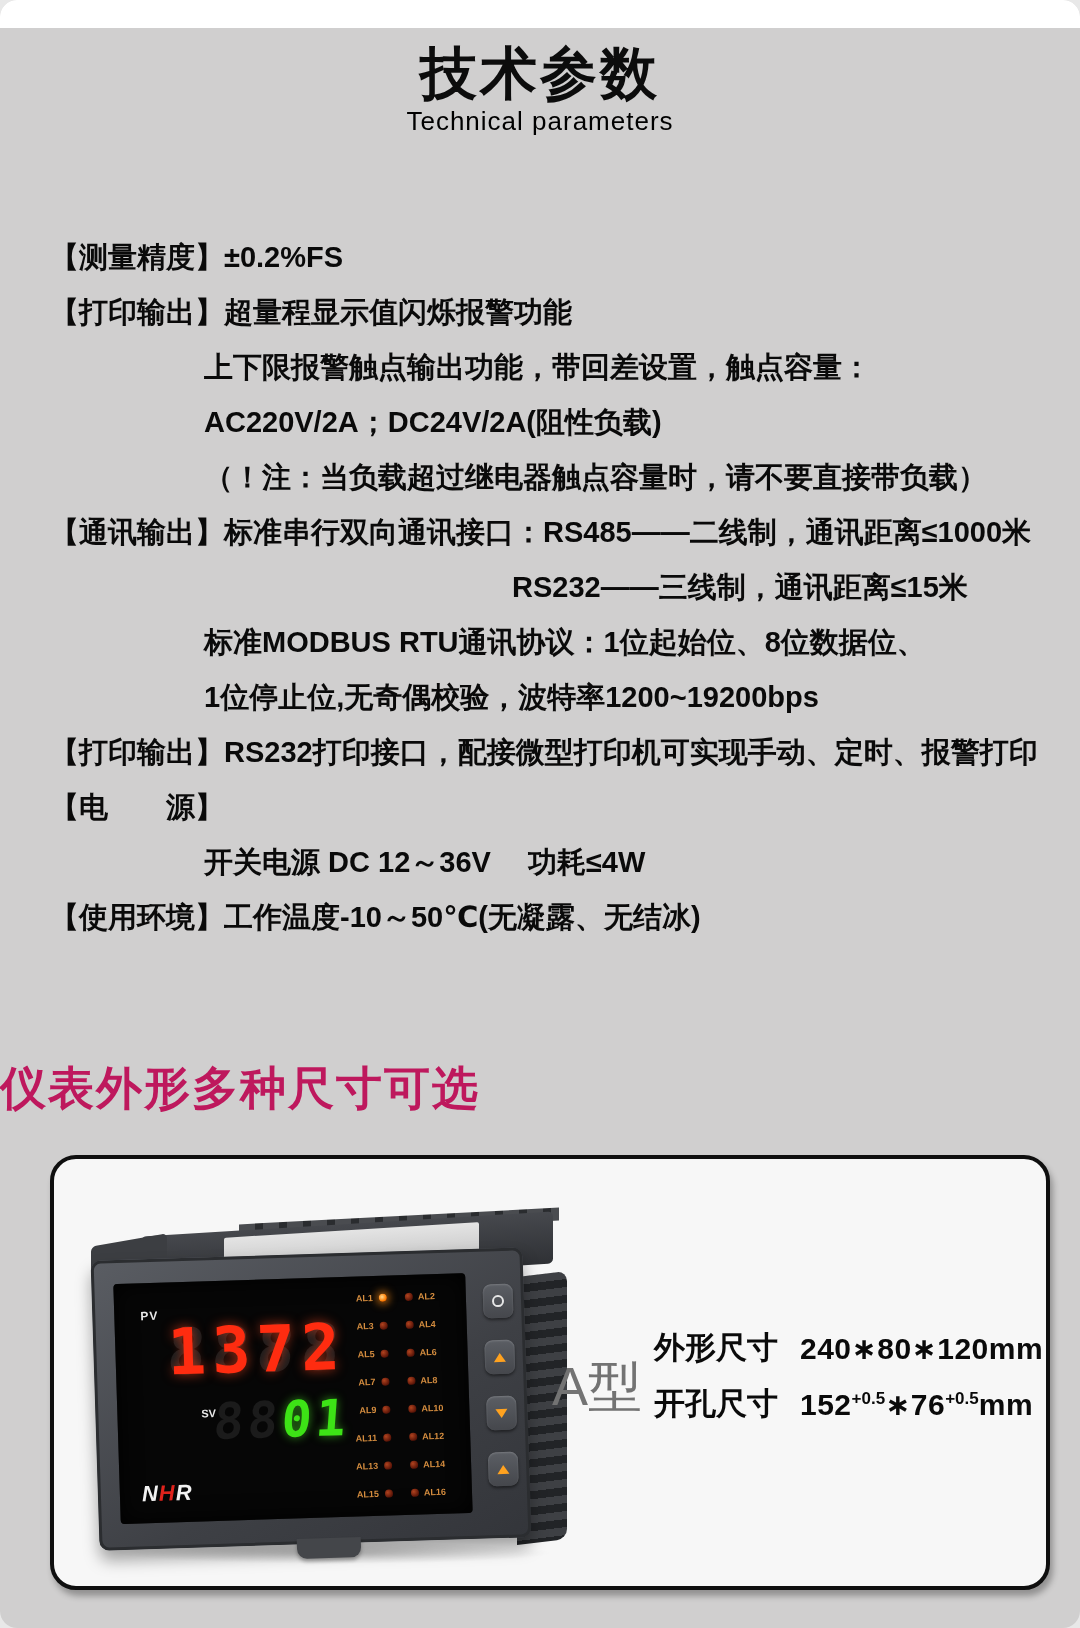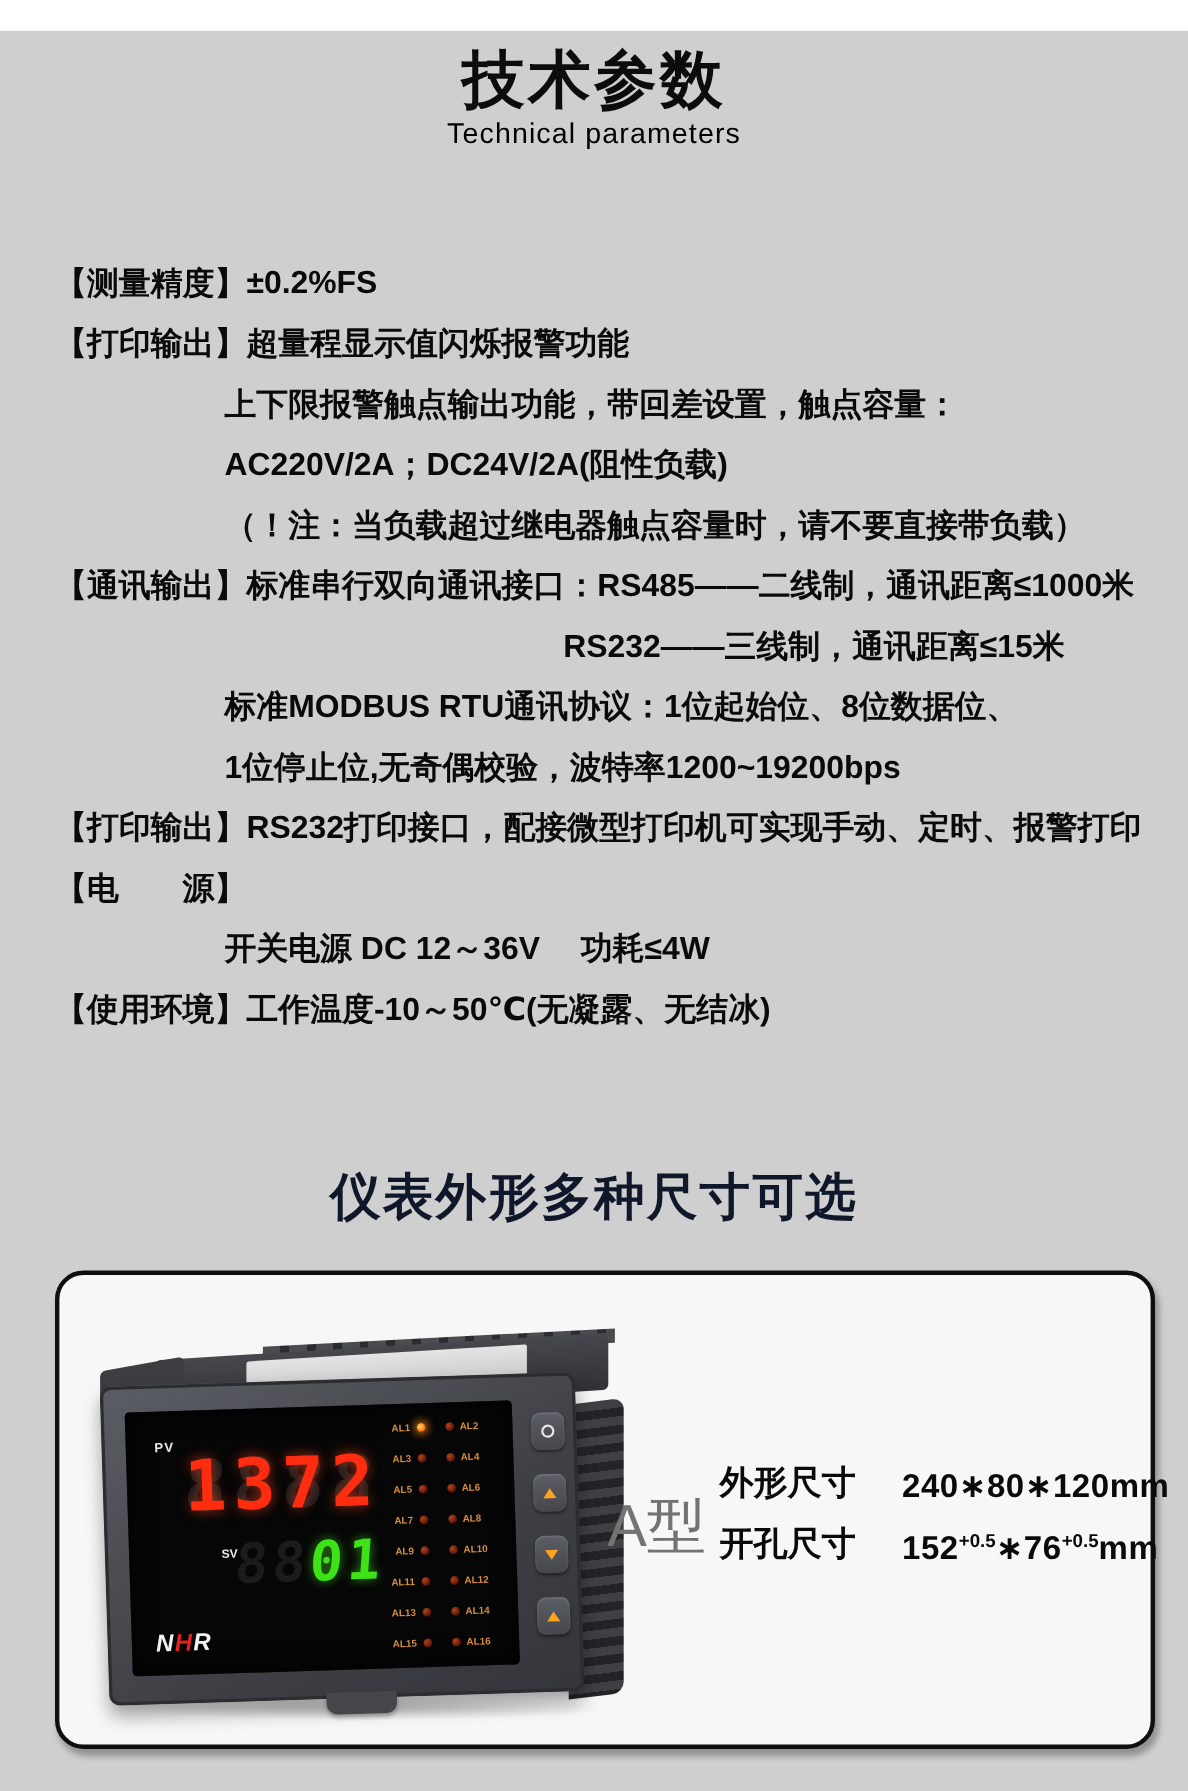--- a/index.html
+++ b/index.html
@@ -2,48 +2,49 @@
 <html><head>
 <meta charset="utf-8">
 <style>
   * { margin:0; padding:0; box-sizing:border-box; }
   html,body { background:#e8e8e8; }
   .page {
     position:relative; width:1080px; height:1628px; margin:0 auto;
     background:#d0cfcf; overflow:hidden;
     font-family:"Liberation Sans","DejaVu Sans",sans-serif;
     color:#111;
+    border-radius:17px;
   }
   .topbar { position:absolute; top:0; left:0; right:0; height:28px; background:#ffffff; }
 
   
   .header { position:absolute; top:44px; left:0; width:100%; text-align:center; }
   .header h1 { font-size:57px; font-weight:800; letter-spacing:3px; line-height:1.05; color:#0c0c0c; }
   .header .sub { font-size:26px; font-weight:400; color:#000000; margin-top:2px; letter-spacing:1px; }
 
   
   .specs { position:absolute; top:230px; left:0; right:0; padding-left:50px; }
   .line { height:55px; display:flex; align-items:center; font-size:29px; font-weight:600; white-space:nowrap; color:#0a0a0a; }
   .line .lab { display:inline-block; min-width:154px; font-weight:700; flex-shrink:0; }
   .line.l-c1 { padding-left:154px; }
   .line.l-c2 { padding-left:462px; }
 
   
-  .sec-title { position:absolute; top:1058px; left:0; width:100%; text-align:center;
-               font-size:46px; font-weight:700; letter-spacing:2px; color:#0f172a; }
+  .sec-title { position:absolute; top:1058px; left:0; width:100%; 
+               font-size:46px; font-weight:700; letter-spacing:2px; color:#be185d; }
 
   
   .card { position:absolute; left:50px; top:1155px; width:1000px; height:435px;
           background:#f7f7f7; border:4px solid #0f0f0f; border-radius:26px;
           box-shadow:3px 6px 6px rgba(0,0,0,0.30); }
 
   .model { position:absolute; left:498px; top:192px; font-size:54px; font-weight:500; color:#737373; }
 
   .dims { position:absolute; left:600px; top:168px; }
-  .dim-row { display:flex; align-items:flex-end; margin-bottom:14px; white-space:nowrap;gap:20px; }
+  .dim-row { display:flex; align-items:center; margin-bottom:14px; white-space:nowrap; }
   .dim-label { font-size:31px; font-weight:700; color:#0a0a0a; }
   .dim-value { font-size:30px; font-weight:700; color:#0a0a0a; margin-left:22px; letter-spacing:0.5px; }
   .dim-value .sup { font-size:17px; position:relative; top:-11px; letter-spacing:0; }
 
   
   .meter { position:absolute; left:35px; top:55px; width:480px; height:350px; }
   .m-shadow { position:absolute; left:25px; top:328px; width:440px; height:22px;
               background:radial-gradient(ellipse at center, rgba(0,0,0,0.18), transparent 70%); }
   .m-teeth { position:absolute; left:150px; top:2px; width:320px; height:13px;
              background:repeating-linear-gradient(90deg,#4a4c50 0 16px,#2a2c2f 16px 24px);

